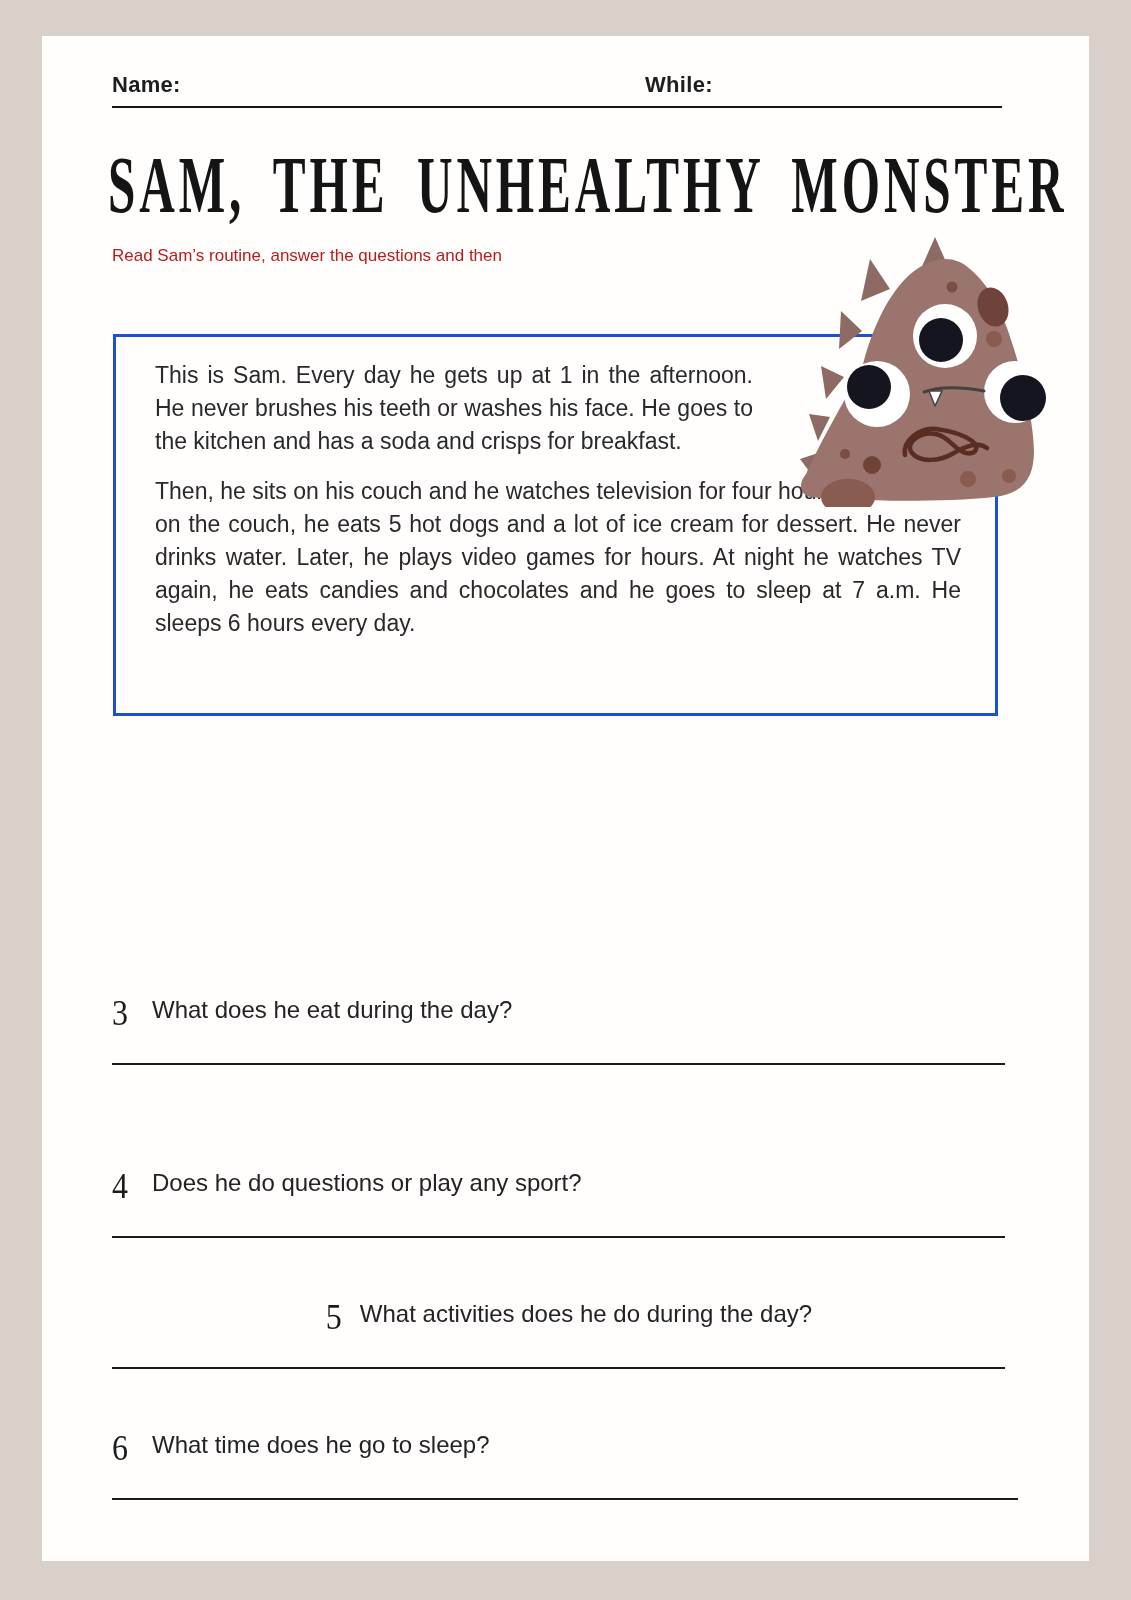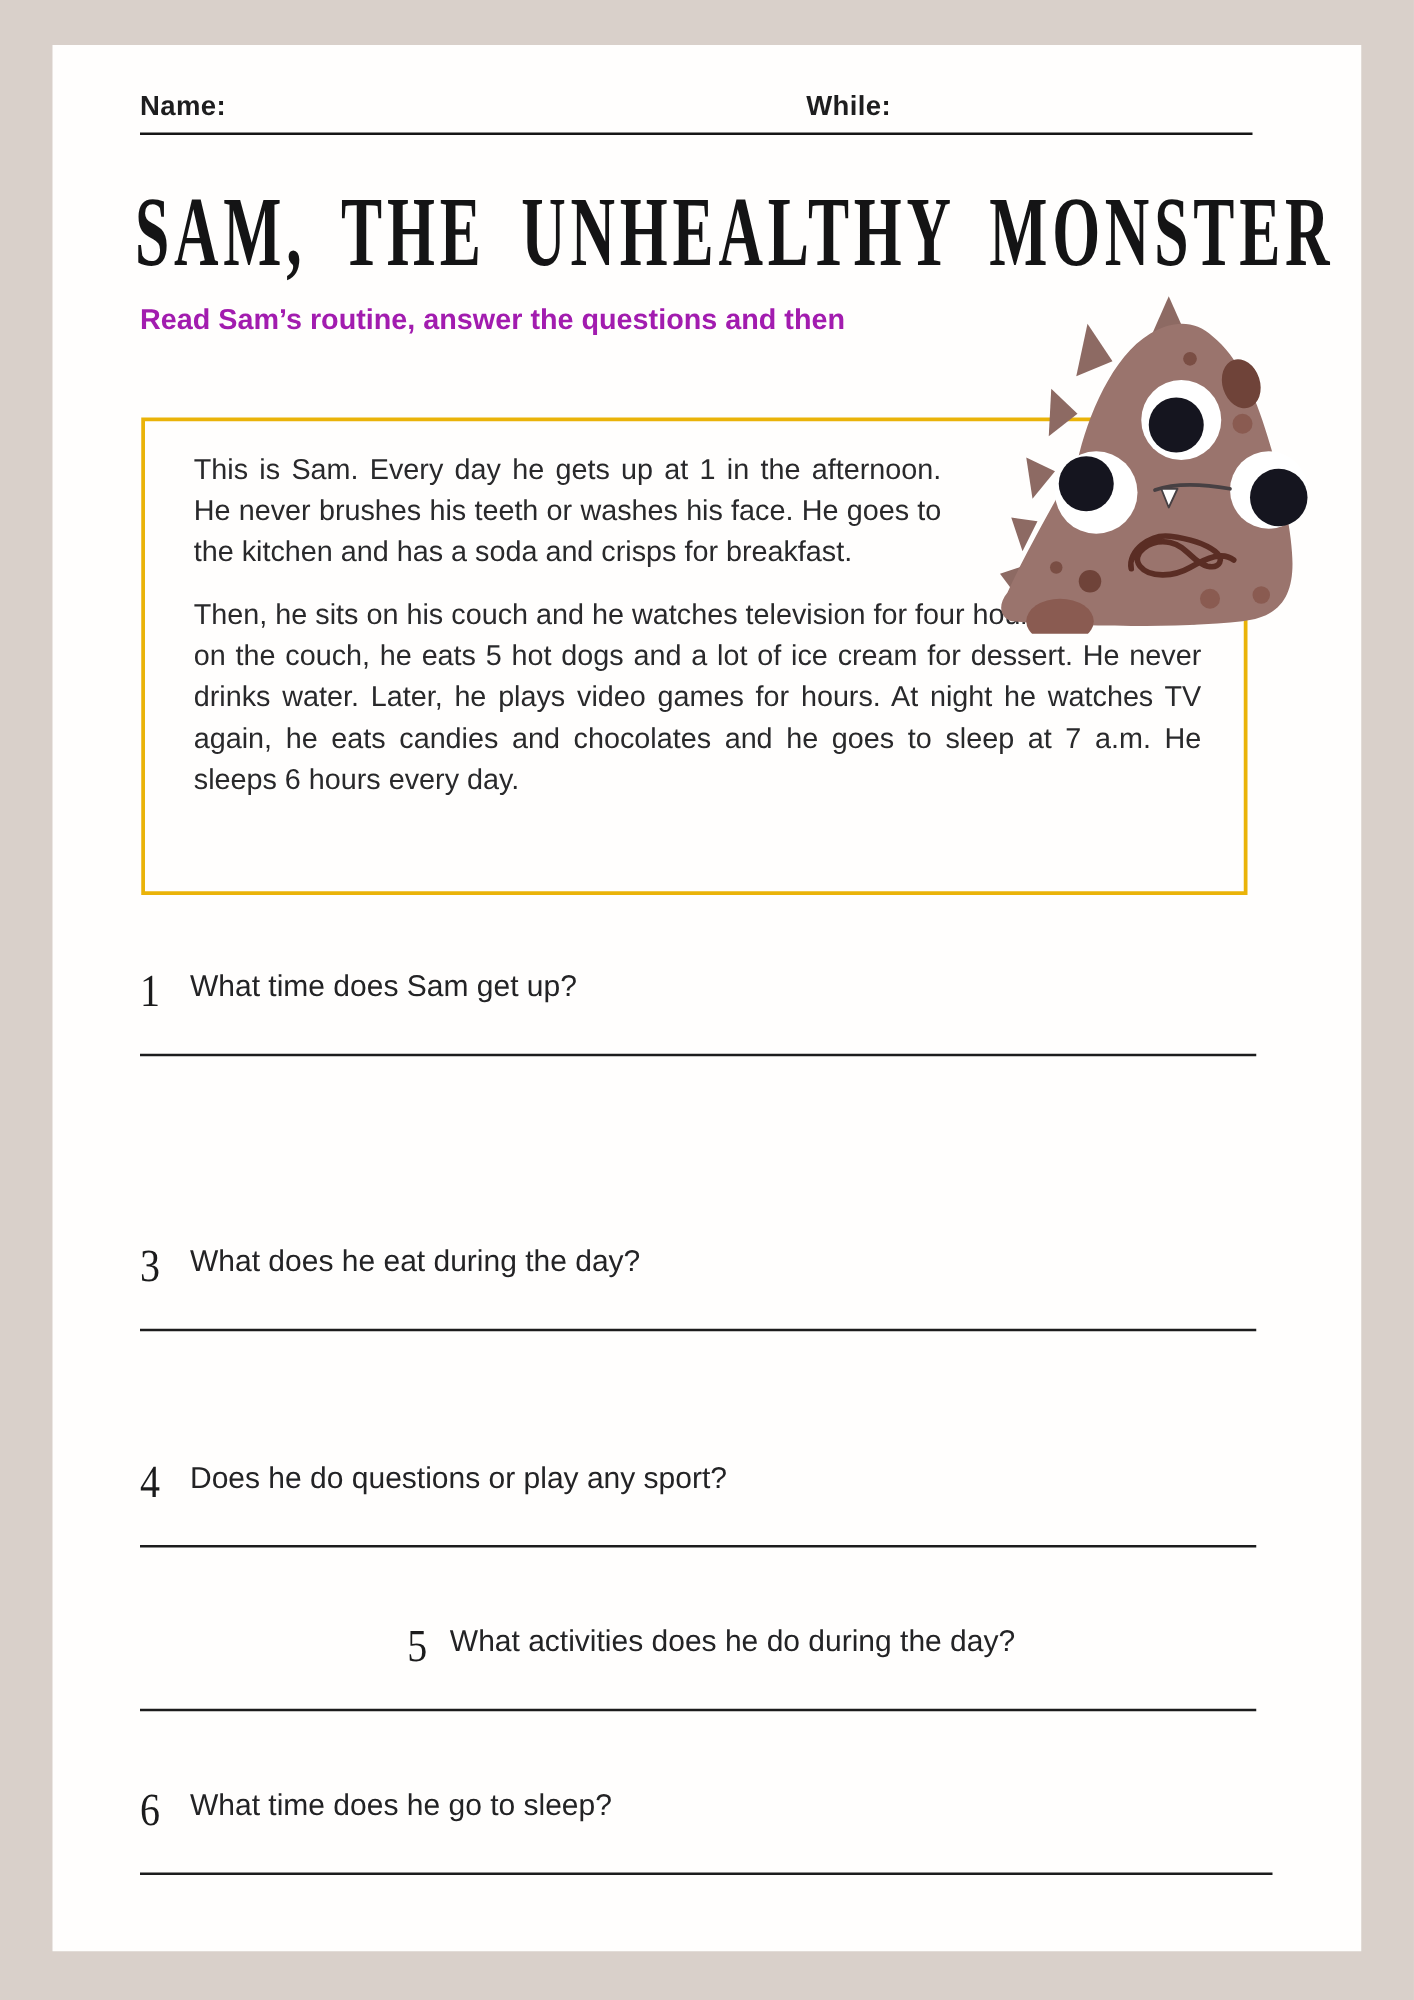--- a/index.html
+++ b/index.html
@@ -22,25 +22,25 @@
   .title { position:absolute; left:66px; top:104px; width:910px; height:84px; margin:0; }
   .title span {
     display:inline-block; white-space:nowrap;
     font-family:"Liberation Serif", serif; font-weight:700;
     font-size:64px; letter-spacing:5px; word-spacing:16px; color:#141415;
     transform:scale(0.77,1.24); transform-origin:left top;
   }
 
   
   .instructions { position:absolute; left:70px; top:204px; margin:0;
-                  font-size:23px; font-weight:700; line-height:31px; color:#a21caf; }
+                  font-size:17px; font-weight:400; line-height:31px; color:#b91c1c; }
 
   
   .passage-box { position:absolute; left:71px; top:298px; width:885px; height:382px;
-                 box-sizing:border-box; border:3px solid #eab308;
+                 box-sizing:border-box; border:3px solid #1d4ed8;
                  padding:22px 34px 0 39px; z-index:1; }
   .passage-box p { margin:0; font-size:23px; line-height:33px; color:#29292b;
                    text-align:justify; }
   .passage-box .p1 { width:598px; margin-bottom:17px; }
   .passage-box .p2 { width:806px; }
 
   
   .monster { position:absolute; left:756px; top:193px; width:265px; height:278px; z-index:2; }
 
   
@@ -119,24 +119,20 @@
         <path d="M126 163 C140 158 158 157 186 162" fill="none" stroke="#474043" stroke-width="3" stroke-linecap="round"></path>
         <path d="M131 162 L137 177 L144 162 Z" fill="#ffffff" stroke="#474043" stroke-width="1.5" stroke-linejoin="round"></path>
       </g>
 
       <path d="M107 226 C104 212 122 198 138 200 C154 202 166 206 174 212
                C182 218 178 226 168 224 C156 221 152 208 138 205
                C122 202 106 214 114 224 C122 234 142 232 154 225
                C168 217 180 212 189 219" fill="none" stroke="#5a2d24" stroke-width="4.5" stroke-linecap="round"></path>
     </svg>
 
-    <div class="question q0">
-      <span class="qnum">1</span><span class="qtext">What time does Sam get up?</span>
-      <div class="answer-line"></div>
-    </div>
     <div class="question q2">
       <span class="qnum">3</span><span class="qtext">What does he eat during the day?</span>
       <div class="answer-line"></div>
     </div>
     <div class="question q3">
       <span class="qnum">4</span><span class="qtext">Does he do questions or play any sport?</span>
       <div class="answer-line"></div>
     </div>
     <div class="question q4">
       <span class="qnum">5</span><span class="qtext">What activities does he do during the day?</span>

